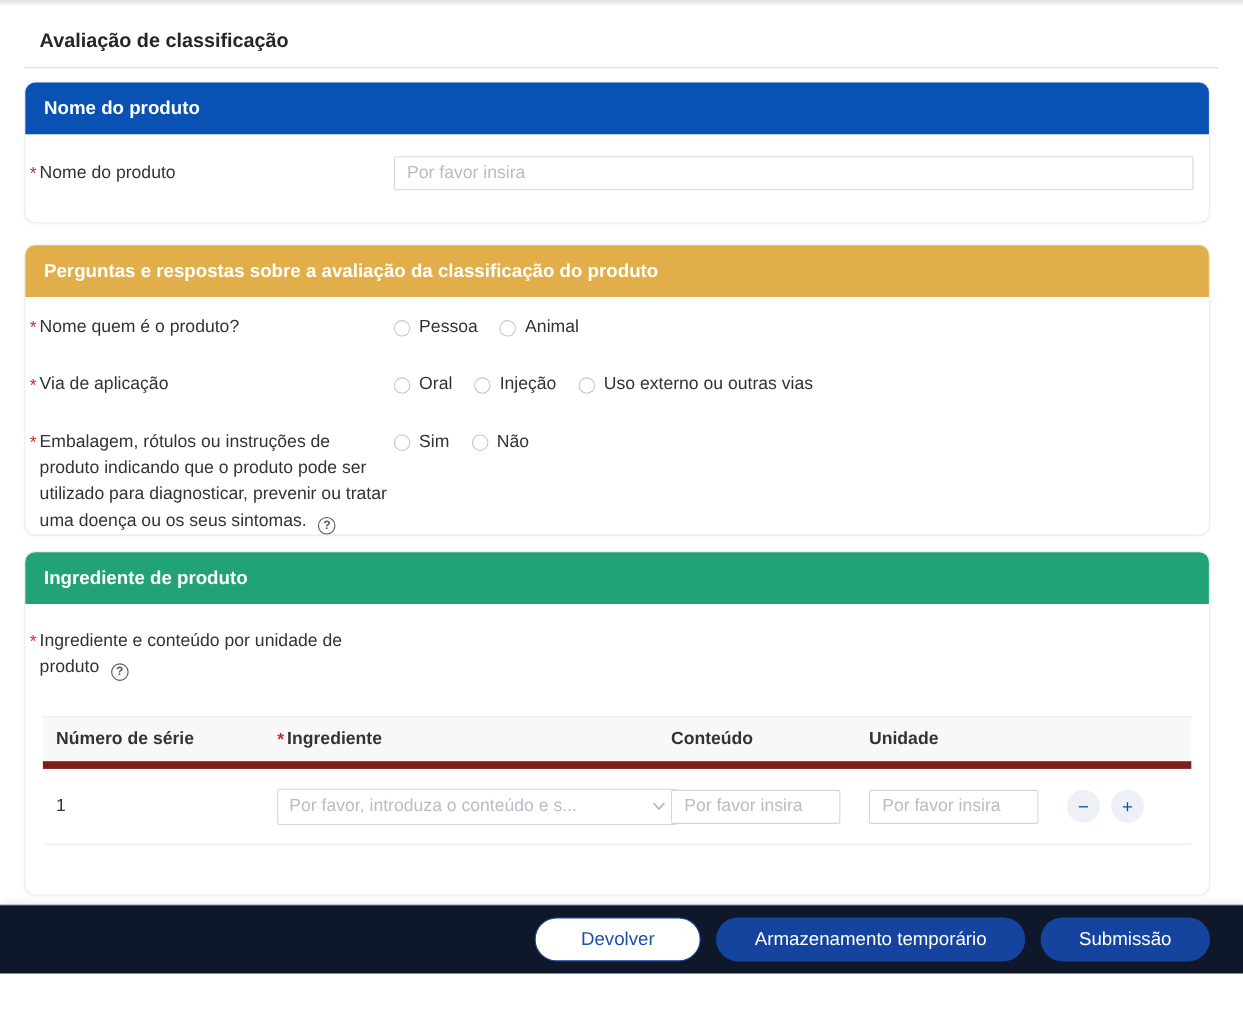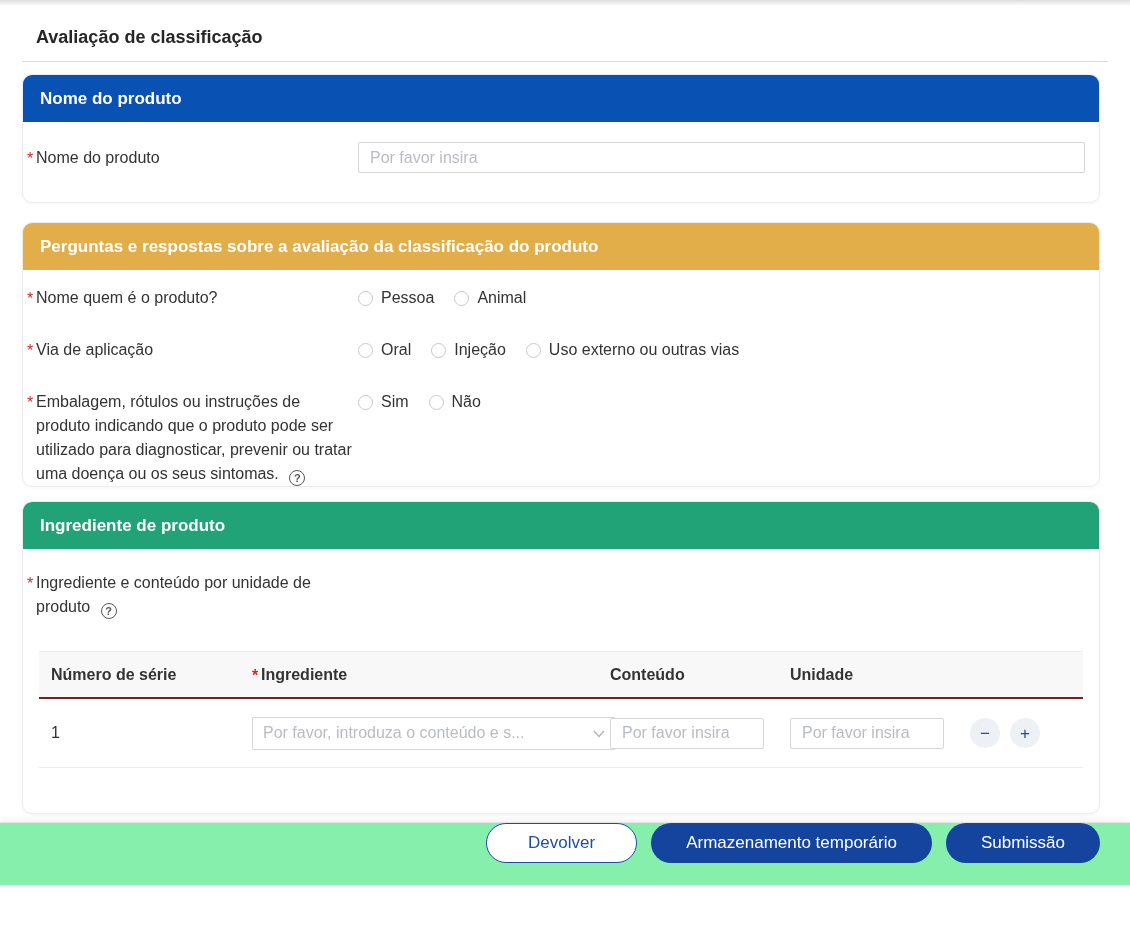--- a/index.html
+++ b/index.html
@@ -59,21 +59,21 @@
     font-size:16px; padding:0 11px; color:#333; outline:none;
     font-family:inherit; background:#fff;
   }
   .txt::placeholder { color:#b9bcc2; }
   .grow { flex:1; }
 
   .ing-label-row { display:flex; padding:22px 14px 0 4px; }
   .table { margin:32px 16px 0 16px; }
   .t-head {
     display:flex; align-items:center; height:48px; background:#f8f8f9;
-    border-top:1px solid #ededed; border-bottom:2px solid #7f1d1d;
+    border-top:1px solid #ededed; border-bottom:7px solid #7f1d1d;
     font-weight:600; color:#333;
   }
   .t-row { display:flex; align-items:center; height:69px; border-bottom:1px solid #ededed; }
   .c1 { width:213px; padding-left:12px; }
   .c2 { width:358px; }
   .c3 { width:180px; }
   .c4 { width:180px; }
   .c5 { display:flex; align-items:center; gap:10px; }
   .th-req { position:relative; padding-left:9px; }
   .th-req::before { content:"*"; position:absolute; left:0; top:1px; color:#c4302b; }
@@ -86,23 +86,23 @@
   .cell-input { width:154px; }
 
   .round-btn {
     width:30px; height:30px; border-radius:50%; border:none;
     background:#edf0f5; color:#1c4ba3; font-size:17px; line-height:1;
     display:flex; align-items:center; justify-content:center; cursor:pointer;
     font-family:inherit; padding:0;
   }
 
   .footer {
-    height:63px; margin-top:8px; background:#86efac;
+    height:63px; margin-top:8px; background:#0f172a;
     border-top:1px solid #e4e4e4; box-shadow:0 -3px 6px rgba(0,0,0,.05);
-    display:flex; align-items:flex-start; justify-content:flex-end;
+    display:flex; align-items:center; justify-content:flex-end;
     padding-right:30px; gap:14px;padding-left:36px;
   }
   .btn {
     height:40px; border-radius:20px; font-size:17px; cursor:pointer;
     font-family:inherit; line-height:38px; padding:0 35px;
   }
   .btn-outline { background:#fff; border:1px solid #1c4ba3; color:#1d4fa8; padding:0 41px; }
   .btn-filled  { background:#14449d; border:none; color:#fff; }
 </style>
 </head>

